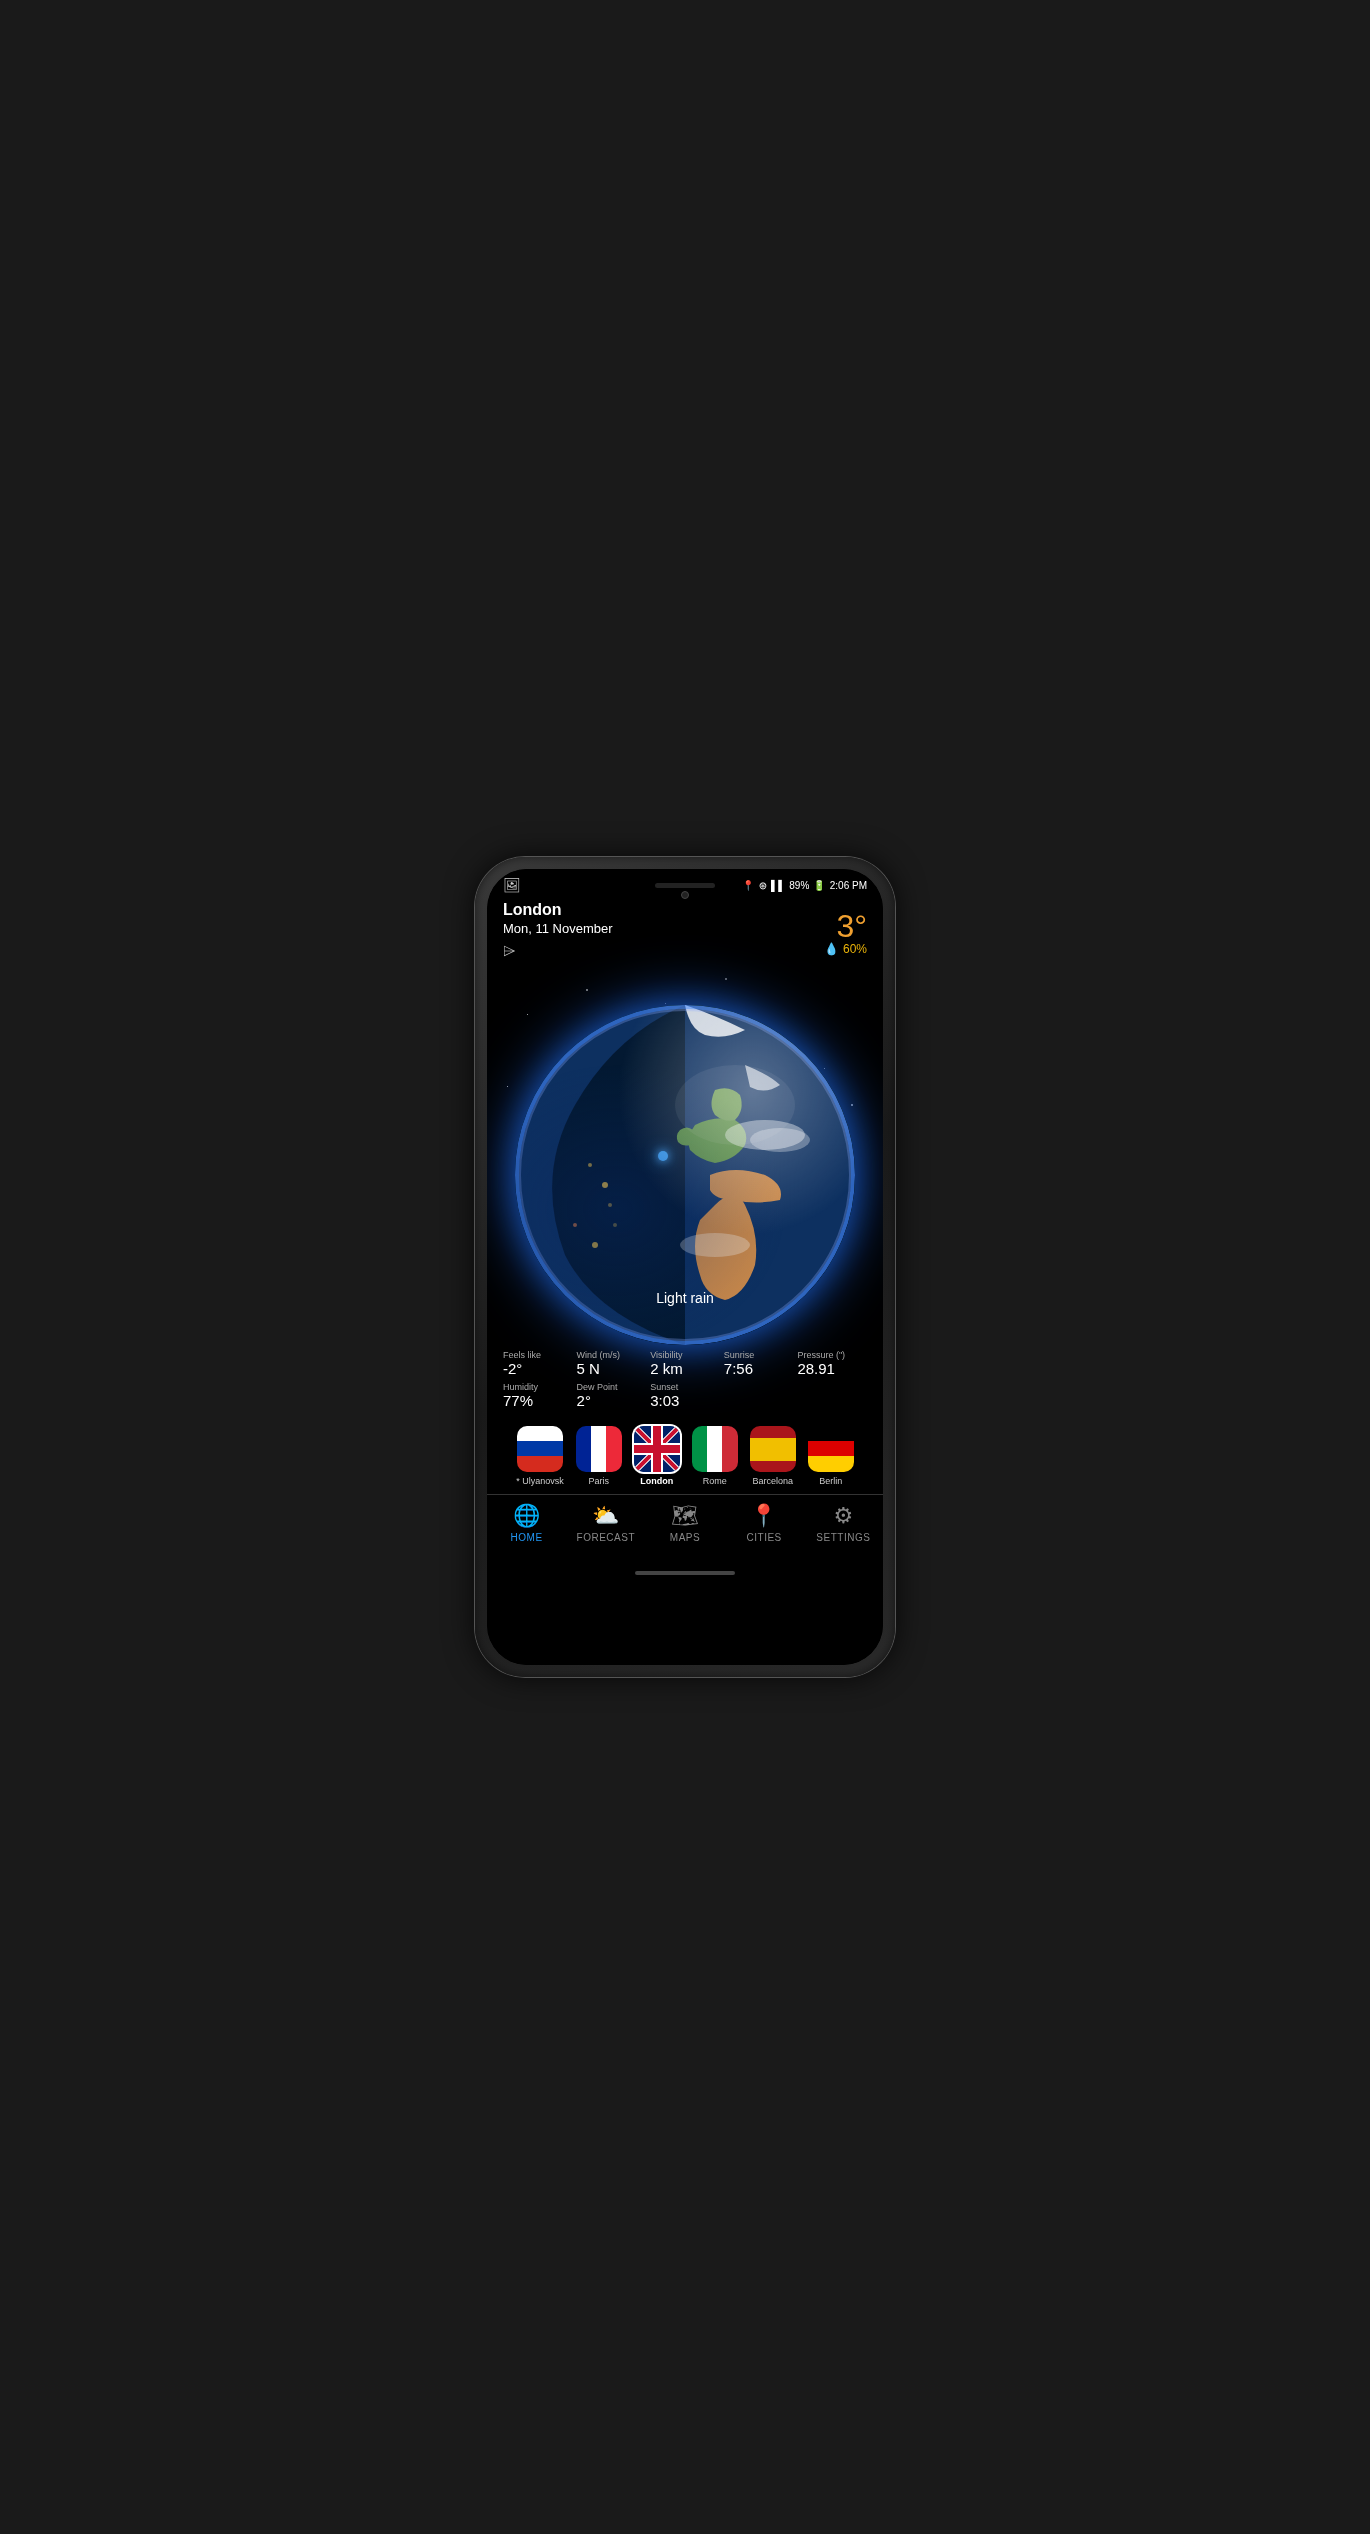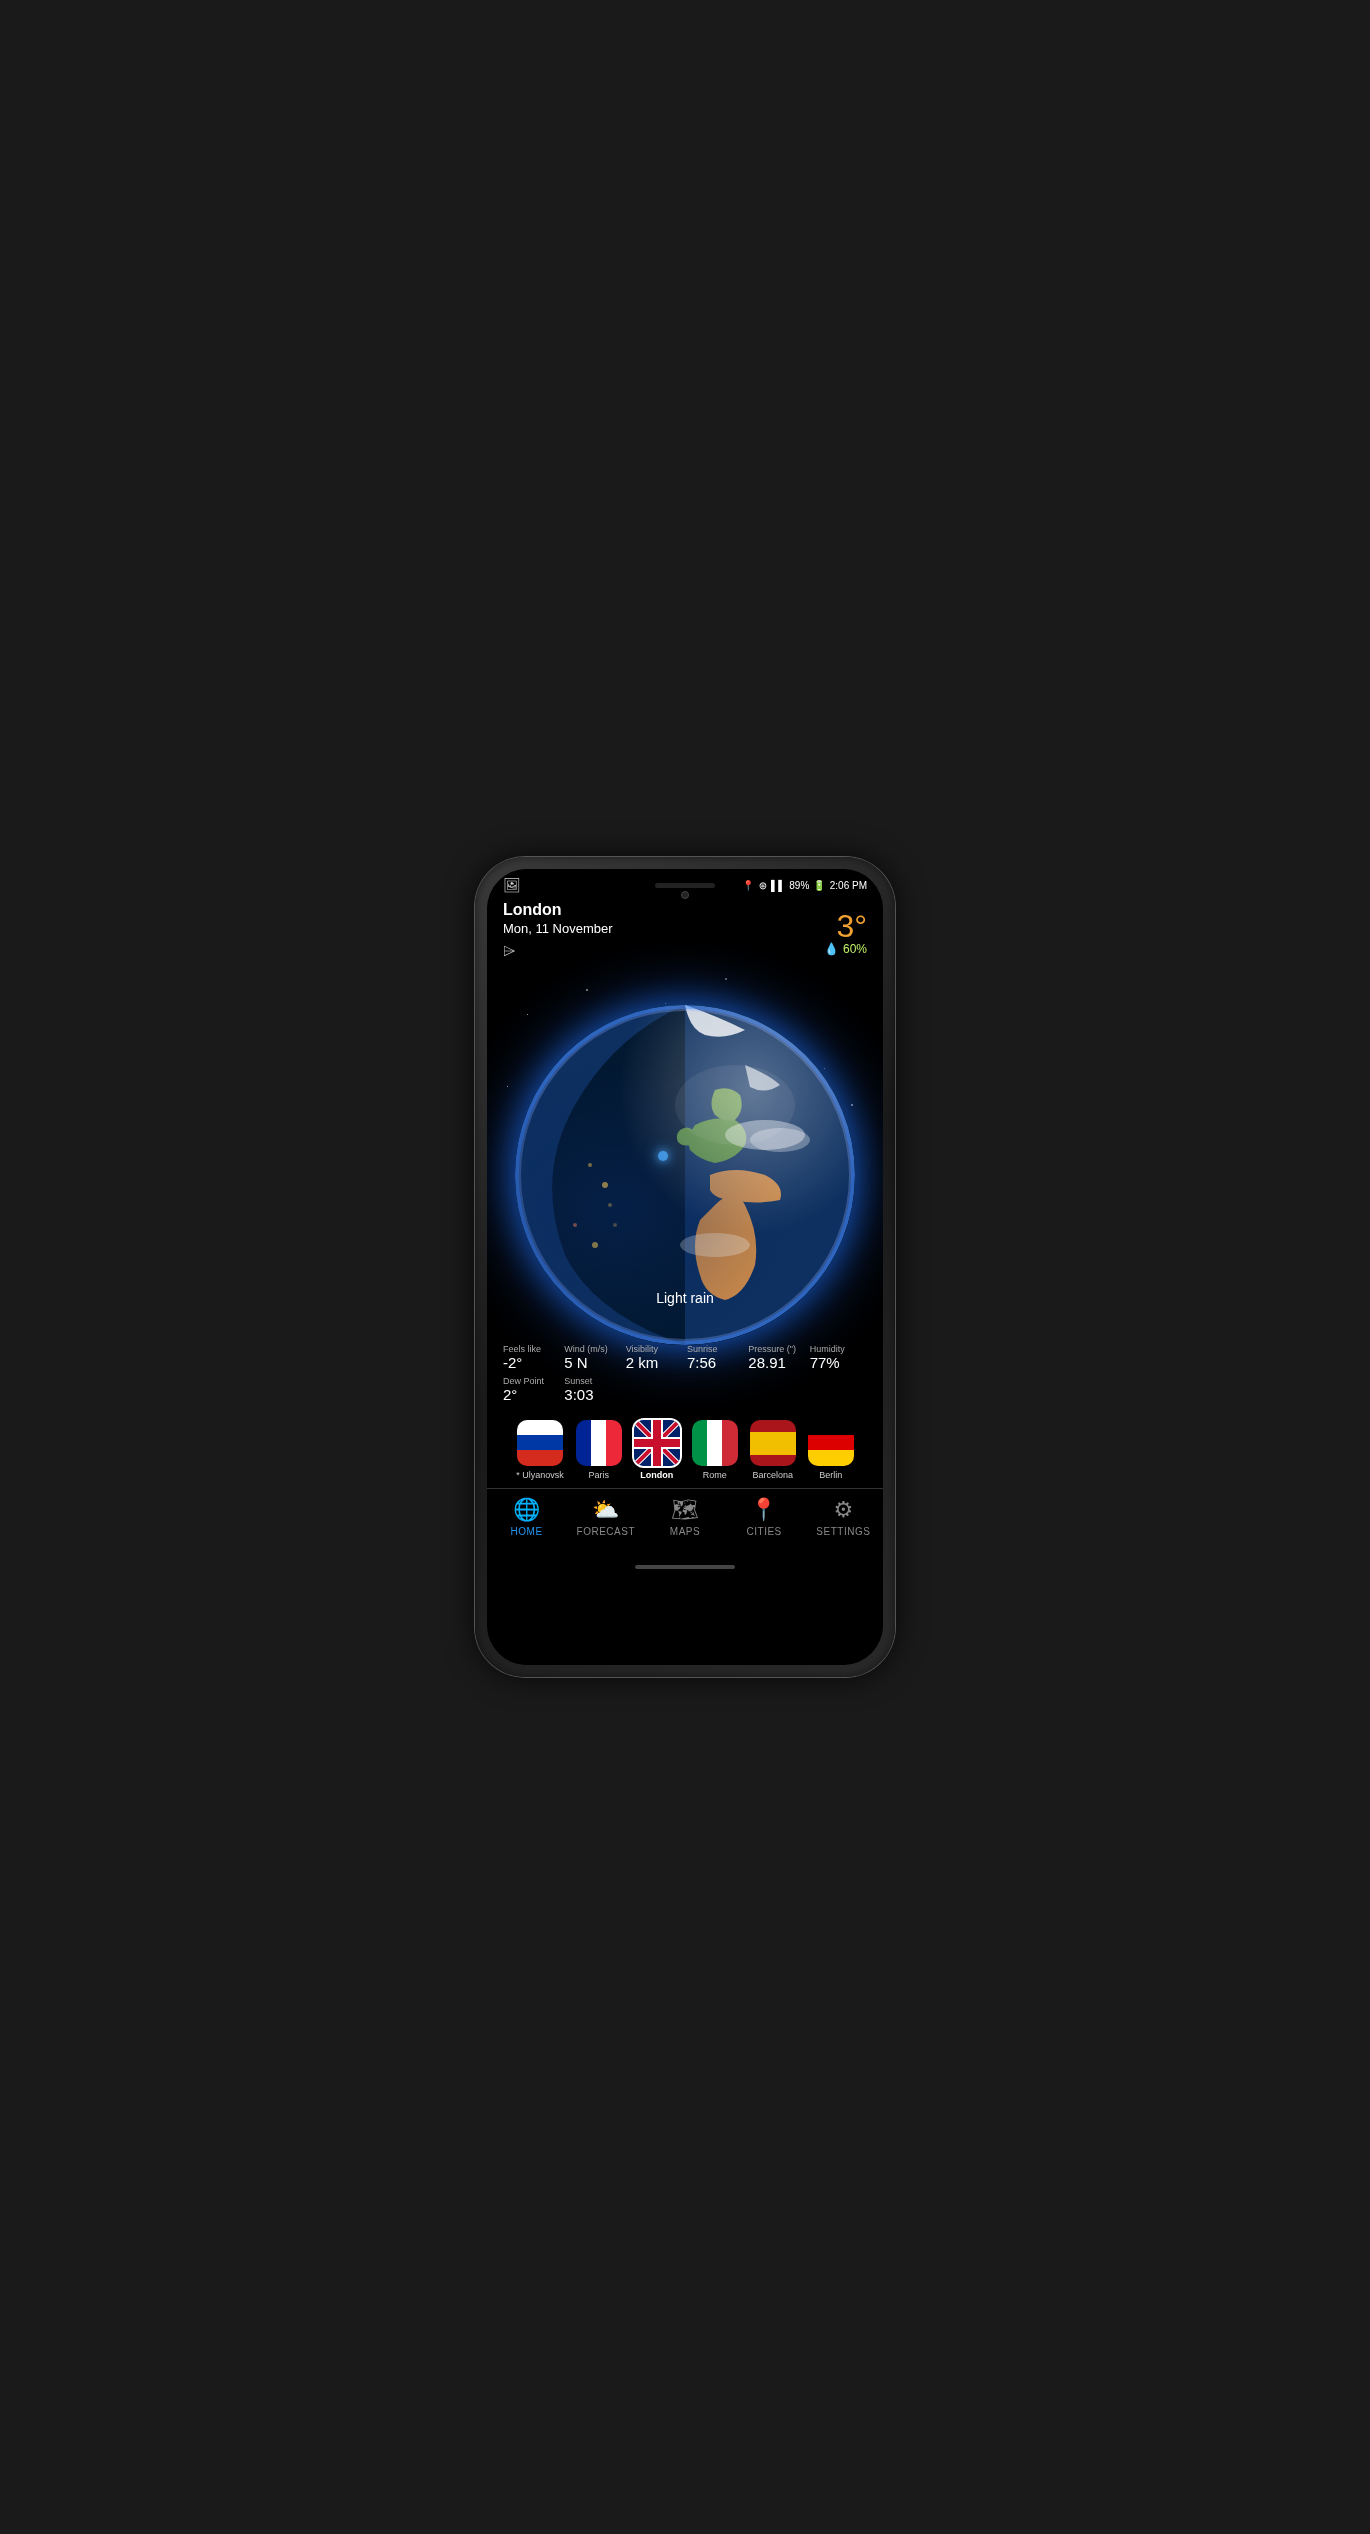--- a/index.html
+++ b/index.html
@@ -167,21 +167,21 @@
     }
 
     .temp-value {
       color: #f0a030;
       font-size: 32px;
       font-weight: 300;
       line-height: 1;
     }
 
     .rain-chance {
-      color: #bef264;
+      color: #eab308;
       font-size: 12px;
       text-align: left;
     }
 
     
     .earth-container {
       position: absolute;
       top: 45px;
       left: 50%;
       transform: translateX(-50%);
@@ -242,25 +242,25 @@
       color: white;
       font-size: 14px;
       z-index: 3;
       white-space: nowrap;
     }
 
     
     .weather-details {
       padding: 8px 16px;
       display: grid;
-      grid-template-columns: 1fr 1fr 1fr 1fr 1fr 1fr;
+      grid-template-columns: 1fr 1fr 1fr 1fr 1fr;
       gap: 4px;
       z-index: 3;
       position: relative;
-      margin-top: 16px;
+      margin-top: 22px;
     }
 
     .detail-item {
       display: flex;
       flex-direction: column;
     }
 
     .detail-label {
       color: #aaa;
       font-size: 9px;

